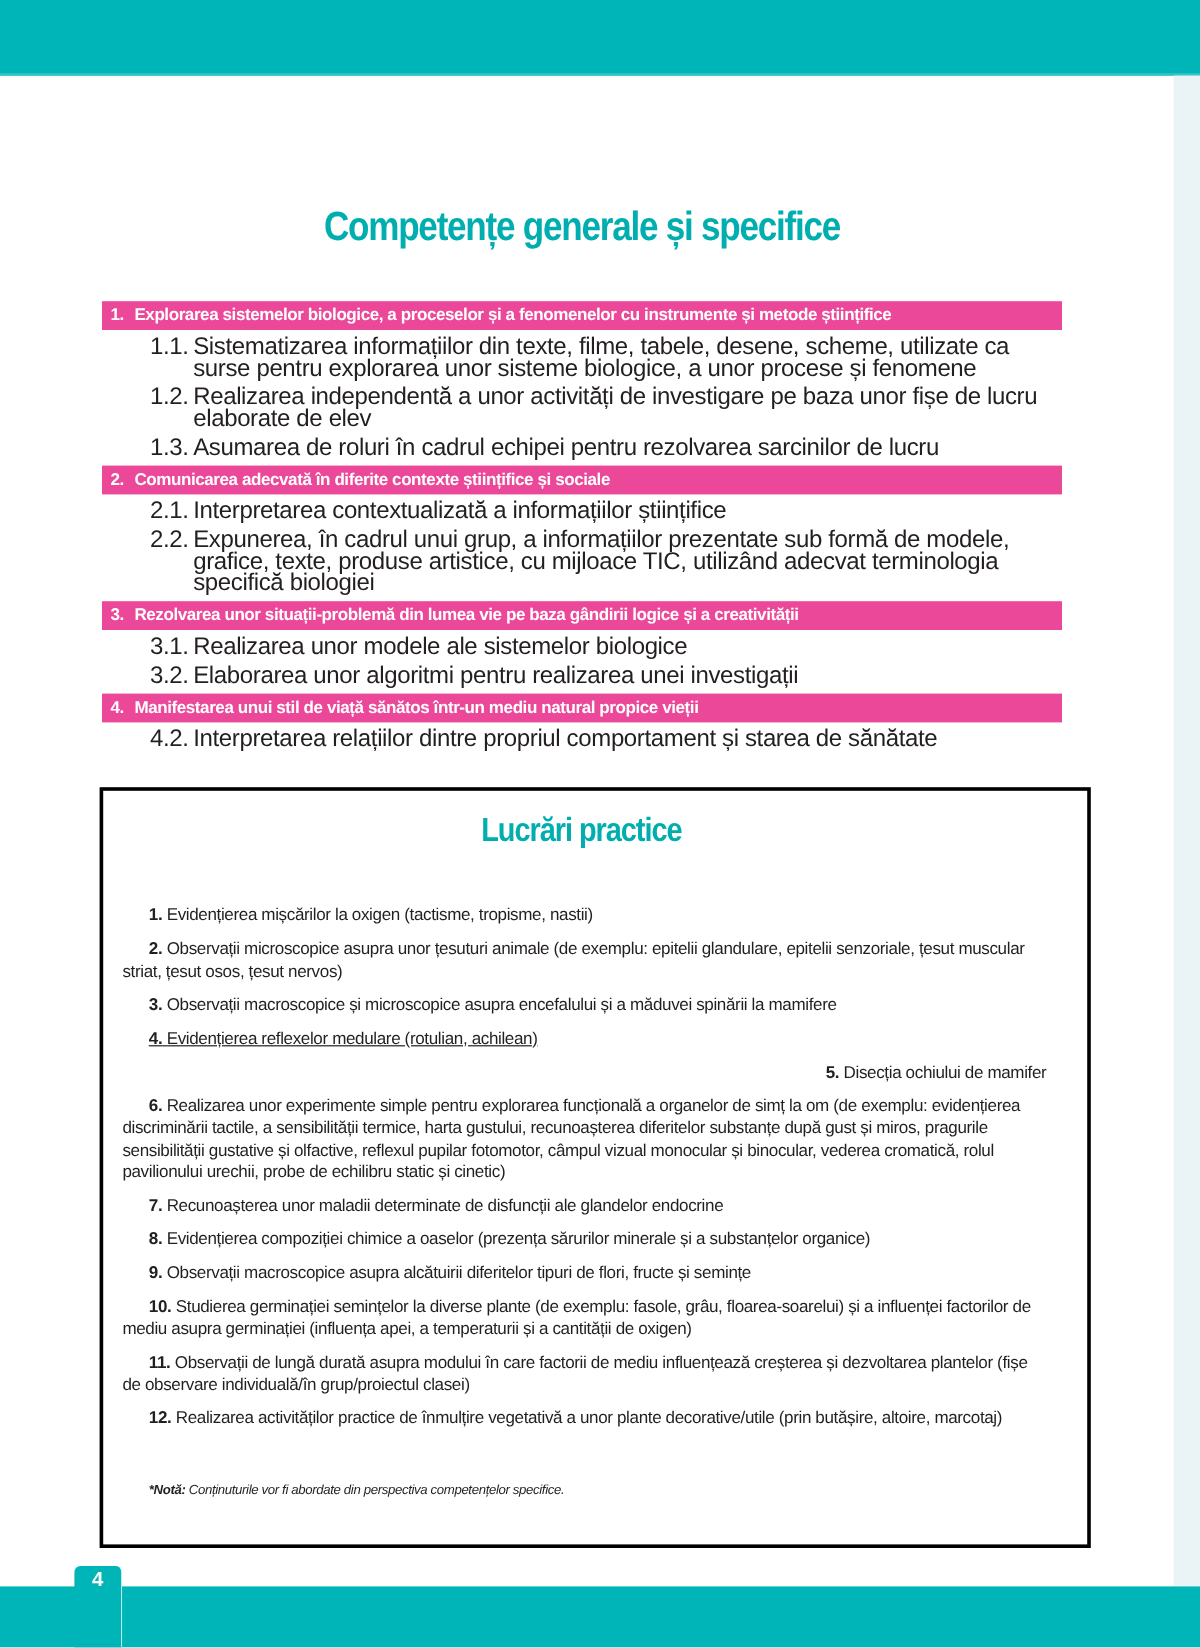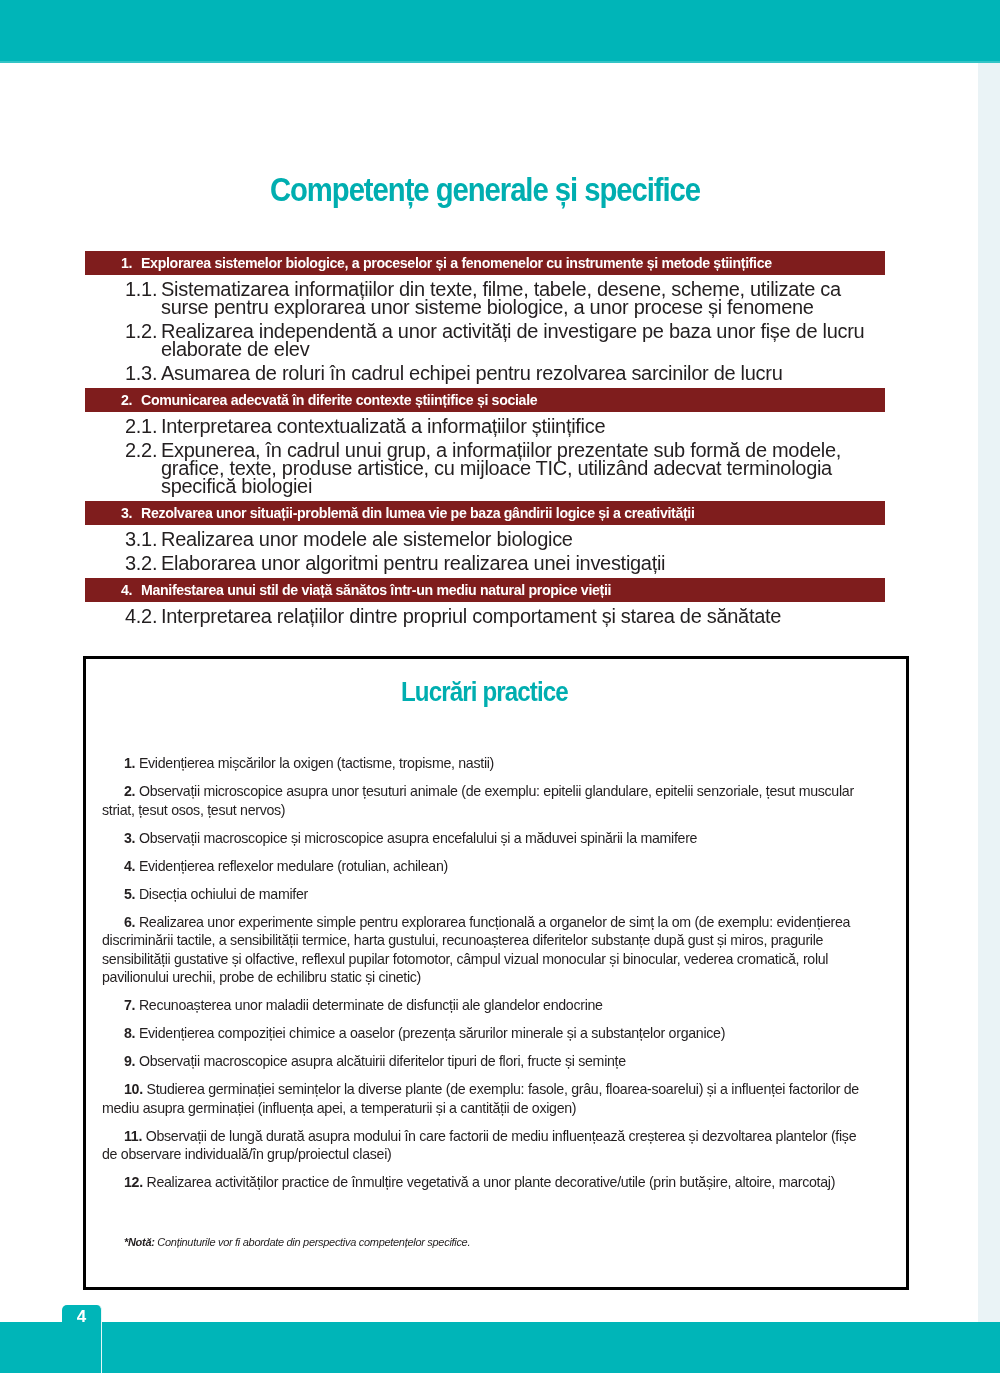--- a/index.html
+++ b/index.html
@@ -21,23 +21,23 @@
     position: absolute; left: 0; top: 2px; width: 39px; text-align: center;
     color: #ffffff; font-weight: bold; font-size: 17px;
   }
   .title {
     position: absolute; left: 0; top: 170px; width: 970px; text-align: center;
     color: #00aeb0; font-weight: bold; font-size: 34px; letter-spacing: -1.2px;
     transform: scaleX(0.86); transform-origin: 485px 0;
   }
   .competences { position: absolute; left: 85px; top: 251px; width: 800px; }
   .group-head {
-    background: #7f1d1d; color: #ffffff; font-weight: bold;
+    background: #ec4899; color: #ffffff; font-weight: bold;
     font-size: 14.2px; height: 24px; line-height: 24px;
-    padding-left: 36px; letter-spacing: -0.35px; white-space: nowrap;
+    padding-left: 7px; letter-spacing: -0.35px; white-space: nowrap;
   }
   .group-head .gnum { display: inline-block; width: 20px; }
   .sub { display: flex; font-size: 20px; line-height: 18px; letter-spacing: -0.3px; padding-left: 40px; margin: 5px 0 6px 0; }
   .sub .snum { width: 36px; flex: none; }
   .sub .stext { flex: 1; }
   .practice-box {
     position: absolute; left: 83px; top: 656px; width: 797px; height: 628px;
     border: 3px solid #000000;
     padding-left: 23px;
   }
@@ -118,22 +118,22 @@
       </div>
   </div>
 </div>
 
 <div class="practice-box">
   <h2 class="practice-title" style="margin:0;">Lucrări practice</h2>
   <div class="practice-list">
     <p class="p-item" style="margin-top:0;"><b>1.</b> <span>Evidențierea mișcărilor la oxigen (tactisme, tropisme, nastii)</span></p>
     <p class="p-item" style="margin-top:0;"><b>2.</b> <span>Observații microscopice asupra unor țesuturi animale (de exemplu: epitelii glandulare, epitelii senzoriale, țesut muscular striat, țesut osos, țesut nervos)</span></p>
     <p class="p-item" style="margin-top:0;"><b>3.</b> <span>Observații macroscopice și microscopice asupra encefalului și a măduvei spinării la mamifere</span></p>
-    <p class="p-item" style="margin-top:0;"><b>4.</b> <span>Evidențierea reflexelor medulare (rotulian, achilean)</span></p>
-    <p class="p-item" style="margin-top:0;"><b>5.</b> <span>Disecția ochiului de mamifer</span></p>
+    <p class="p-item" style="margin-top:0;text-decoration:underline;"><b>4.</b> <span>Evidențierea reflexelor medulare (rotulian, achilean)</span></p>
+    <p class="p-item" style="margin-top:0;text-align:right;"><b>5.</b> <span>Disecția ochiului de mamifer</span></p>
     <p class="p-item" style="margin-top:0;"><b>6.</b> <span>Realizarea unor experimente simple pentru explorarea funcțională a organelor de simț la om (de exemplu: evidențierea discriminării tactile, a sensibilității termice, harta gustului, recunoașterea diferitelor substanțe după gust și miros, pragurile sensibilității gustative și olfactive, reflexul pupilar fotomotor, câmpul vizual monocular și binocular, vederea cromatică, rolul pavilionului urechii, probe de echilibru static și cinetic)</span></p>
     <p class="p-item" style="margin-top:0;"><b>7.</b> <span>Recunoașterea unor maladii determinate de disfuncții ale glandelor endocrine</span></p>
     <p class="p-item" style="margin-top:0;"><b>8.</b> <span>Evidențierea compoziției chimice a oaselor (prezența sărurilor minerale și a substanțelor organice)</span></p>
     <p class="p-item" style="margin-top:0;"><b>9.</b> <span>Observații macroscopice asupra alcătuirii diferitelor tipuri de flori, fructe și semințe</span></p>
     <p class="p-item" style="margin-top:0;"><b>10.</b> <span>Studierea germinației semințelor la diverse plante (de exemplu: fasole, grâu, floarea-soarelui) și a influenței factorilor de mediu asupra germinației (influența apei, a temperaturii și a cantității de oxigen)</span></p>
     <p class="p-item" style="margin-top:0;"><b>11.</b> <span>Observații de lungă durată asupra modului în care factorii de mediu influențează creșterea și dezvoltarea plantelor (fișe de observare individuală/în grup/proiectul clasei)</span></p>
     <p class="p-item" style="margin-top:0;"><b>12.</b> <span>Realizarea activităților practice de înmulțire vegetativă a unor plante decorative/utile (prin butășire, altoire, marcotaj)</span></p>
   </div>
   <div class="note"><b>*Notă:</b><span> Conținuturile vor fi abordate din perspectiva competențelor specifice.</span></div>
 </div>

